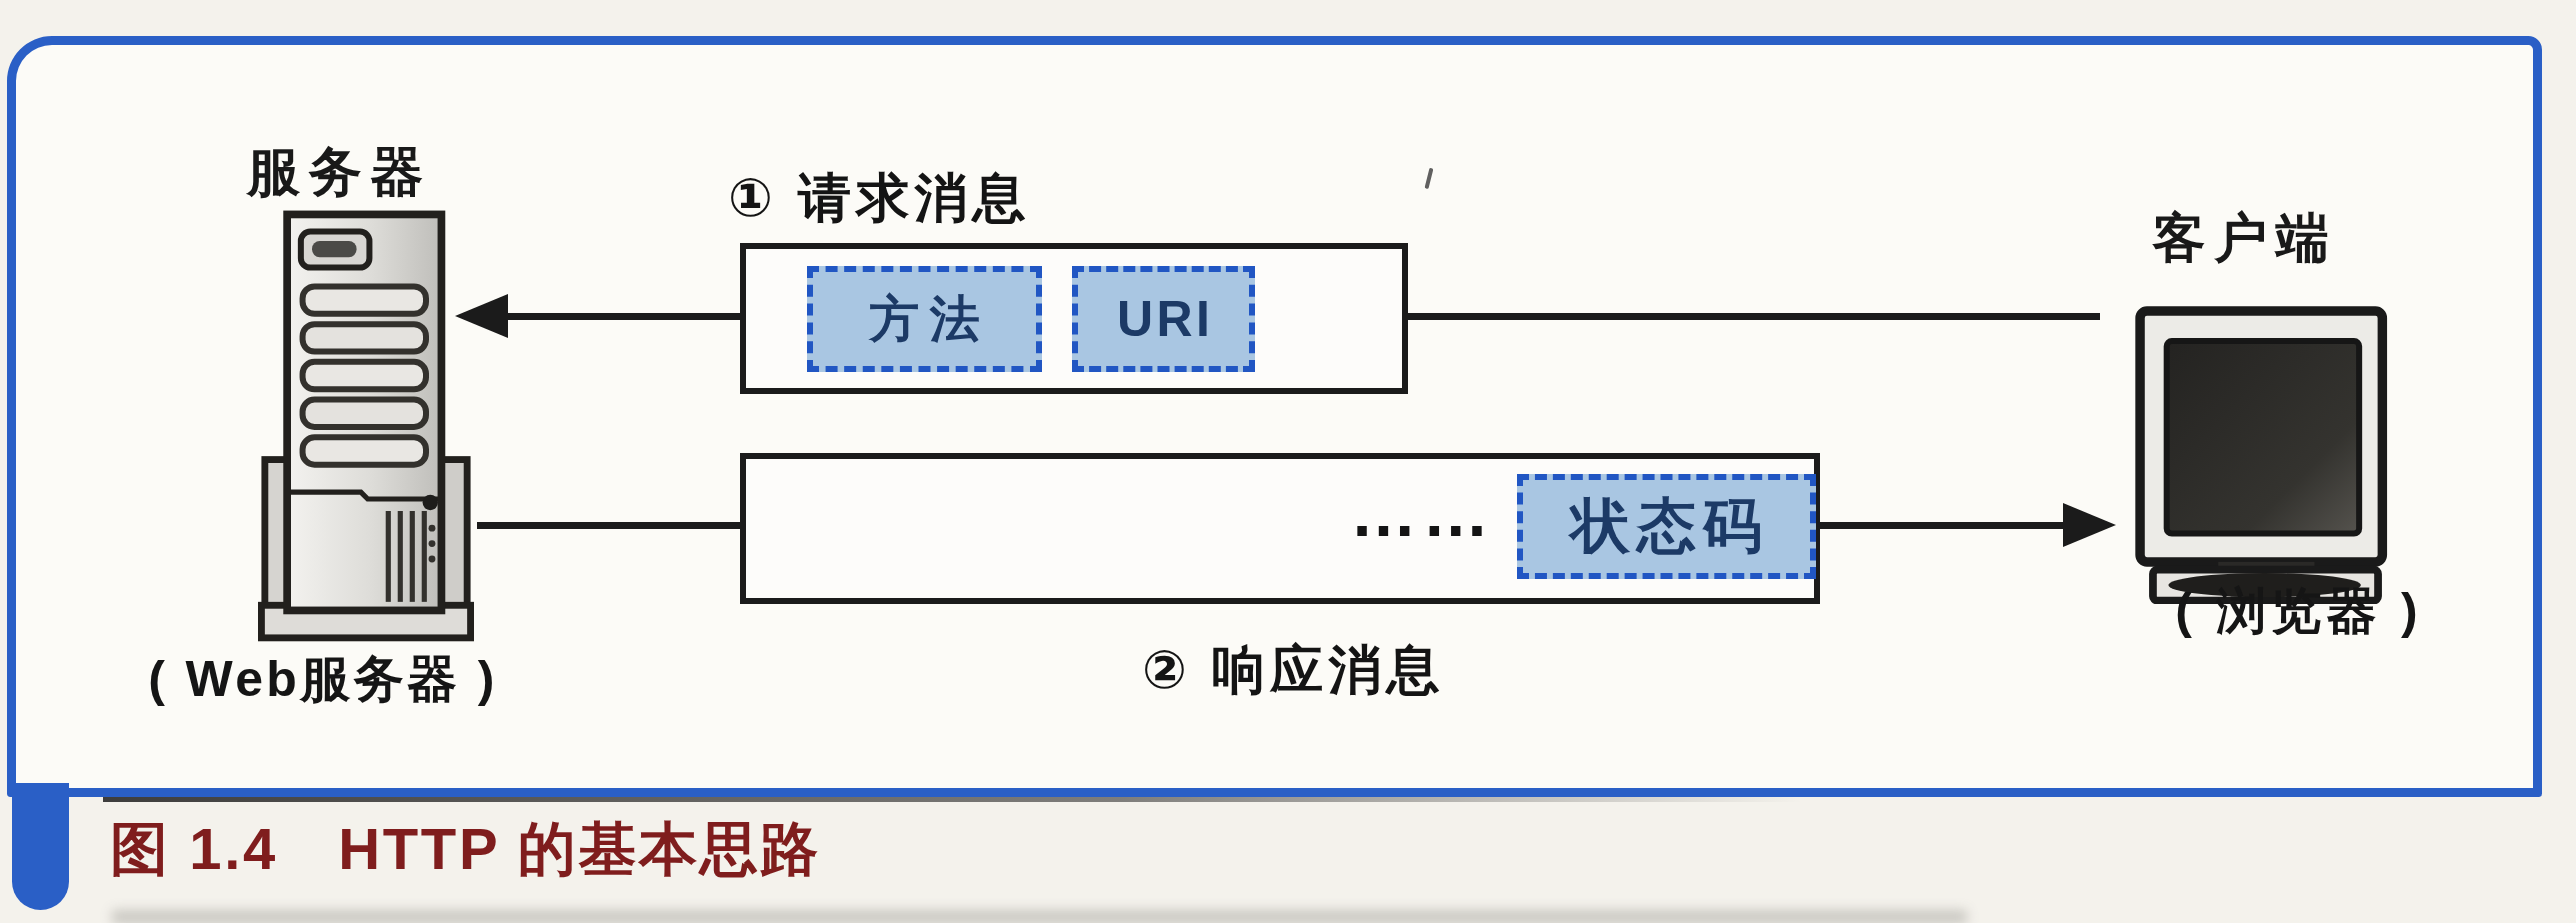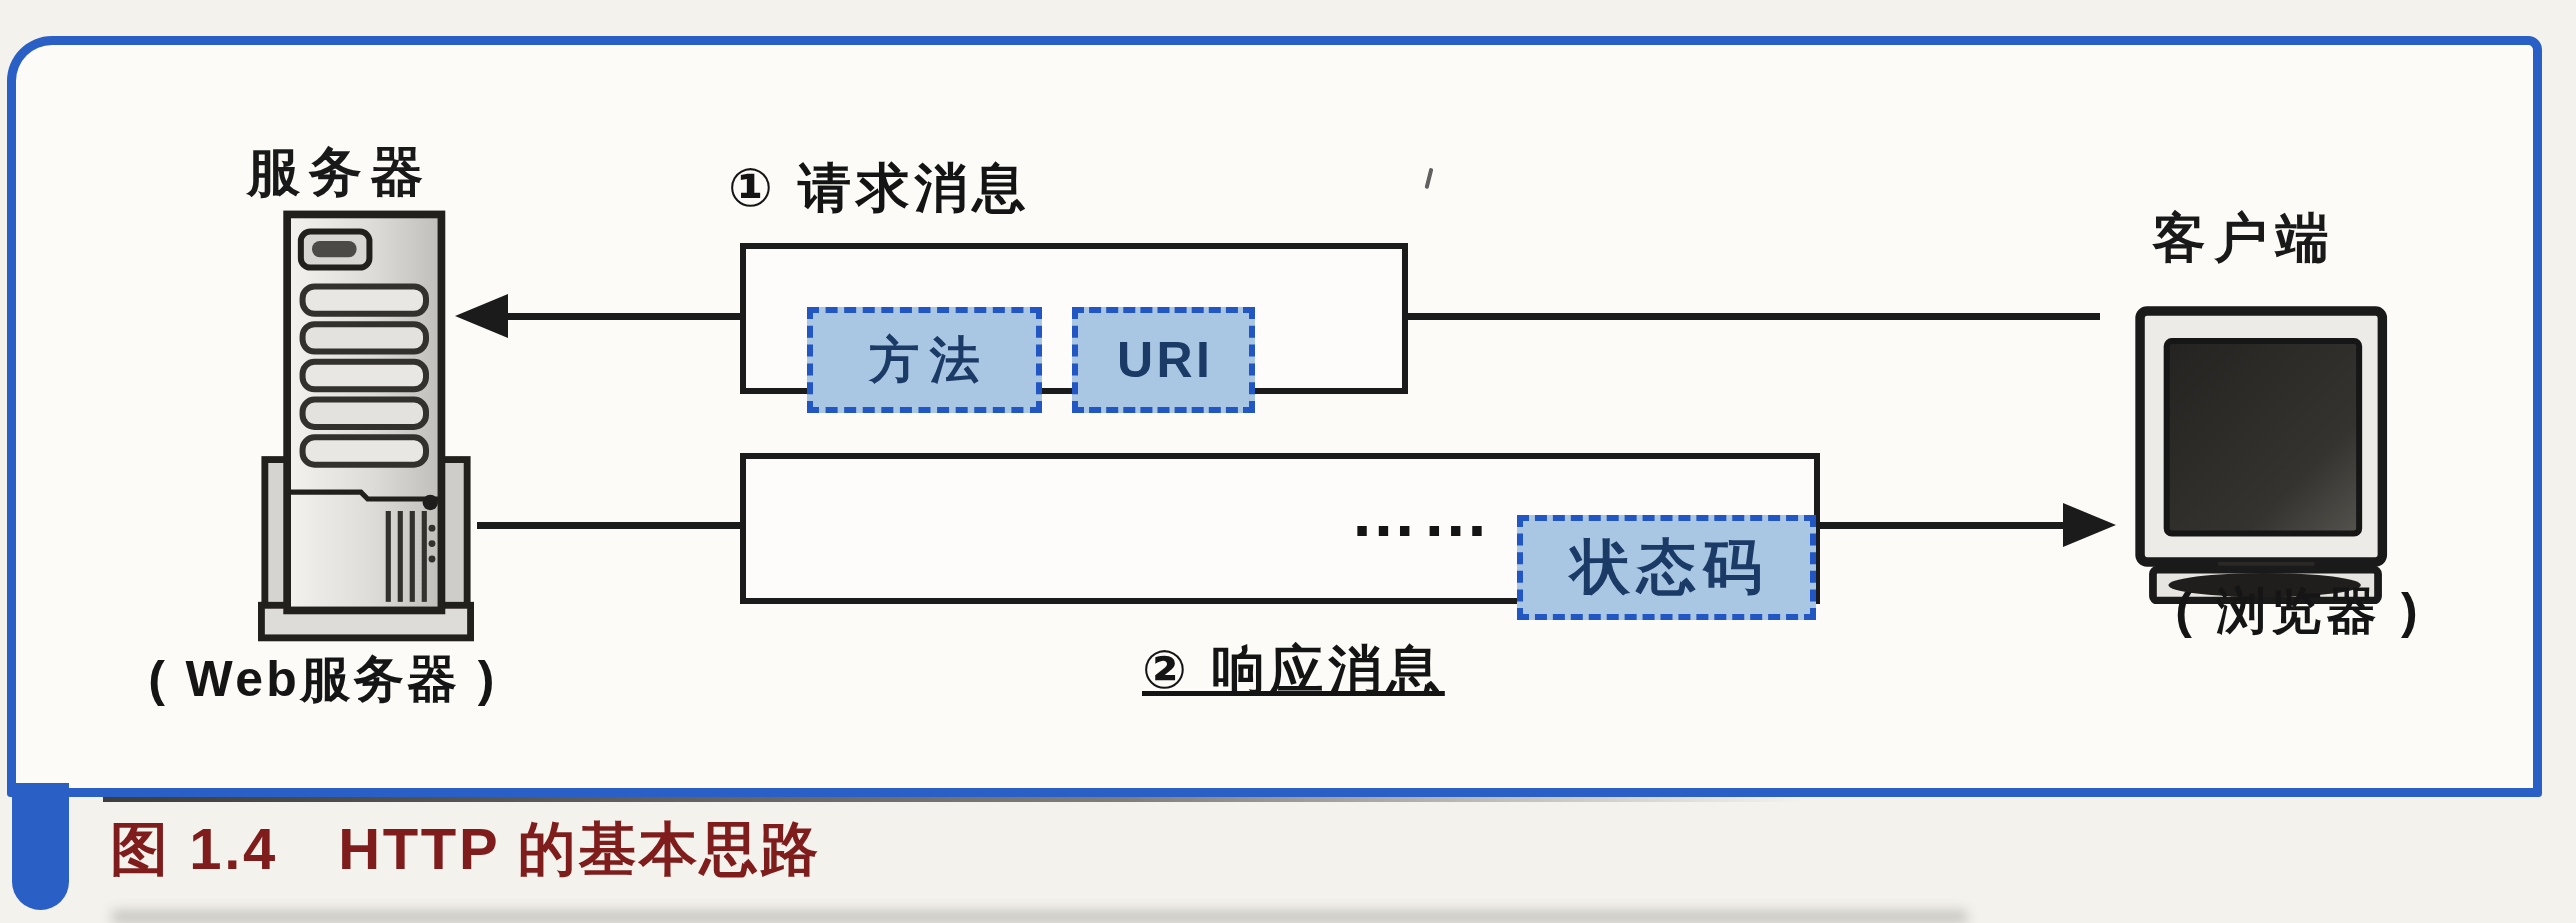--- a/index.html
+++ b/index.html
@@ -56,21 +56,21 @@
   .msg-box {
     position:absolute; z-index:2;
     background:#fdfcfa; border:6.9px solid var(--line-black);
   }
   .dashed-panel {
     position:absolute; z-index:3;
     background:var(--panel-fill);
     border:6px dashed var(--panel-border);
     display:flex; align-items:center; justify-content:center;
     font-size:50px; font-weight:bold; color:var(--panel-text);
-    letter-spacing:10.3px; text-indent:10.3px;margin-top:41px;
+    letter-spacing:10.3px; text-indent:10.3px;
   }
   .ellipsis-dots {
     position:absolute; z-index:3; font-size:67px; font-weight:bold; color:#141414; letter-spacing:5.2px;
   }
 
   .scan-speck { position:absolute; width:4.3px; height:20.6px; background:#3a3a3a; transform:rotate(14deg); border-radius:1.7px; opacity:.8; z-index:3; }
 
   .icon-wrap { position:absolute; z-index:2; }
 </style>
 </head>
@@ -149,37 +149,37 @@
       <rect x="22" y="308" width="262" height="36" rx="5" fill="#e7e5e1" stroke="#1a1a1a" stroke-width="9"></rect>
       <ellipse cx="152" cy="326" rx="112" ry="14" fill="#1f1e1c"></ellipse>
     </svg>
   </div>
 
   <div class="node-subtitle" style="left:2138px; top:578px; width:258px; letter-spacing:5.2px;margin-left:32px;">( 浏览器 )</div>
 
   <div class="flow-line" style="left:505px; top:313px; width:1595px;"></div>
   <div class="arrowhead left" style="left:455px; top:294px;"></div>
 
-  <div class="step-label" style="left:728px; top:153px;text-align:center;">① 请求消息</div>
+  <div class="step-label" style="left:728px; top:163px;text-align:center;">① 请求消息</div>
 
   <div class="msg-box" style="left:740px; top:243px; width:668px; height:151px;"></div>
   <div class="dashed-panel" style="left:807px; top:266px; width:235px; height:106px;">
     <span>方法</span>
   </div>
   <div class="dashed-panel" style="left:1072px; top:266px; width:183px; height:106px; letter-spacing:3.4px; text-indent:3.4px;">
     <span>URI</span>
   </div>
 
   <div class="scan-speck" style="left:1427px; top:168px;"></div>
 
   <div class="flow-line" style="left:477px; top:522px; width:1593px;"></div>
   <div class="arrowhead right" style="left:2063px; top:503px;"></div>
 
   <div class="msg-box" style="left:740px; top:453px; width:1080px; height:151px;"></div>
   <div class="ellipsis-dots" style="left:1350px; top:474px;">……</div>
   <div class="dashed-panel" style="left:1517px; top:474px; width:299px; height:105px; letter-spacing:6.9px; text-indent:6.9px; font-size:59px;">
     <span>状态码</span>
   </div>
 
-  <div class="step-label" style="left:1142px; top:635px;text-decoration:underline;">② 响应消息</div>
+  <div class="step-label" style="left:1142px; top:635px;">② 响应消息</div>
 
 </div>
 
 
 </body></html>

